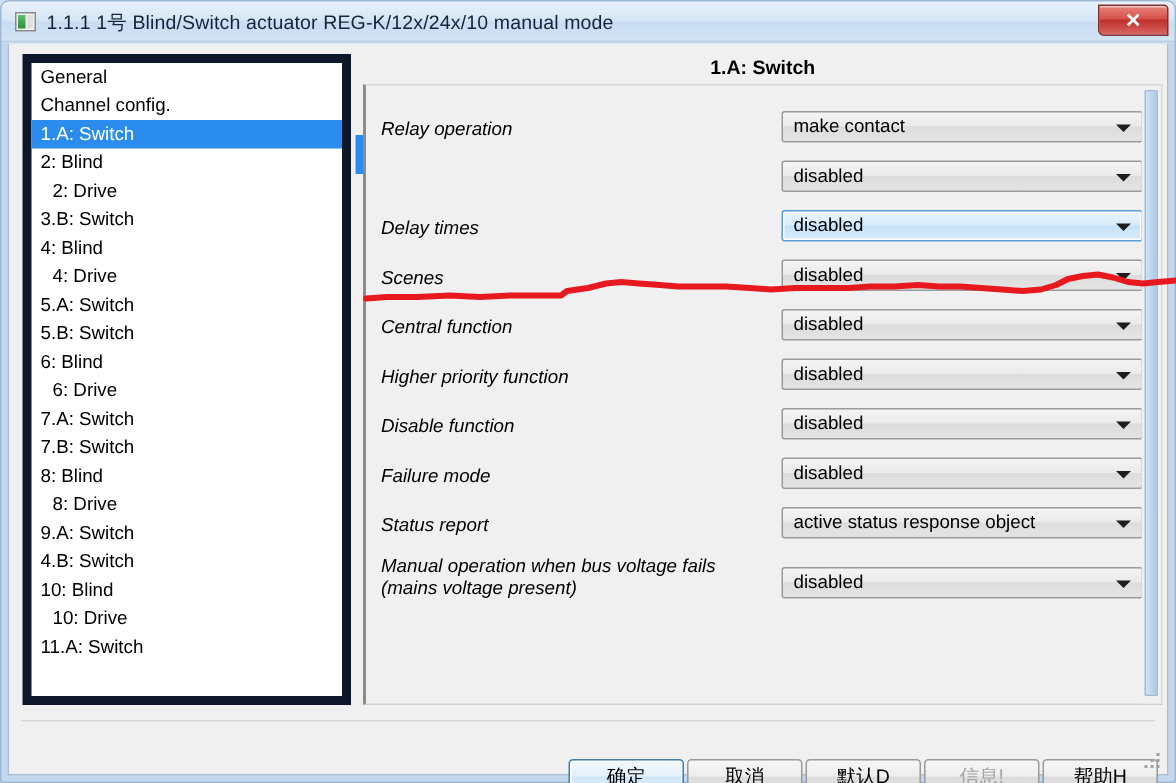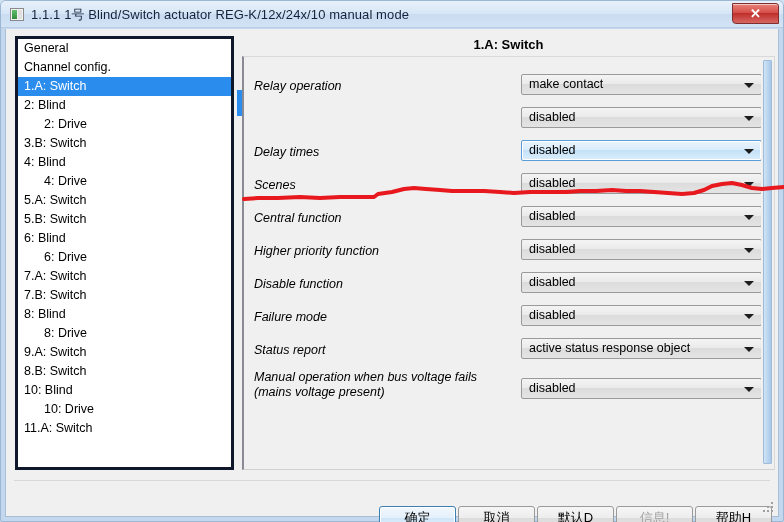--- a/index.html
+++ b/index.html
@@ -100,34 +100,34 @@
     border-top: none;
     box-sizing: border-box;
   }
 
   
   .treebox {
     position: absolute;
     left: 9px; top: 7px;
     width: 219px; height: 434px;
     background: #ffffff;
-    border: 3px solid #0f172a;
+    border: 6px solid #0f172a;
     box-sizing: border-box;
     overflow: hidden;
   }
   .tree-item {
     height: 19px;
     line-height: 19px;
     font-size: 12.5px;
     color: #000;
     padding-left: 6px;
     white-space: nowrap;
     cursor: default;
   }
-  .tree-item.indent { padding-left: 26px; }
+  .tree-item.indent { padding-left: 14px; }
   .tree-item.selected {
     background: #2a8dee;
     color: #ffffff;
   }
 
   
   .splitter {
     position: absolute;
     left: 231px; top: 7px;
     width: 5px; height: 434px;
@@ -315,21 +315,21 @@
         <div class="tree-item indent"><span>4: Drive</span></div>
         <div class="tree-item"><span>5.A: Switch</span></div>
         <div class="tree-item"><span>5.B: Switch</span></div>
         <div class="tree-item"><span>6: Blind</span></div>
         <div class="tree-item indent"><span>6: Drive</span></div>
         <div class="tree-item"><span>7.A: Switch</span></div>
         <div class="tree-item"><span>7.B: Switch</span></div>
         <div class="tree-item"><span>8: Blind</span></div>
         <div class="tree-item indent"><span>8: Drive</span></div>
         <div class="tree-item"><span>9.A: Switch</span></div>
-        <div class="tree-item"><span>8.B: Switch</span></div>
+        <div class="tree-item"><span>4.B: Switch</span></div>
         <div class="tree-item"><span>10: Blind</span></div>
         <div class="tree-item indent"><span>10: Drive</span></div>
         <div class="tree-item"><span>11.A: Switch</span></div>
       </div>
 
     <div class="splitter">
       <div class="splitter-grip"></div>
     </div>
 
     <div class="rightpane">

